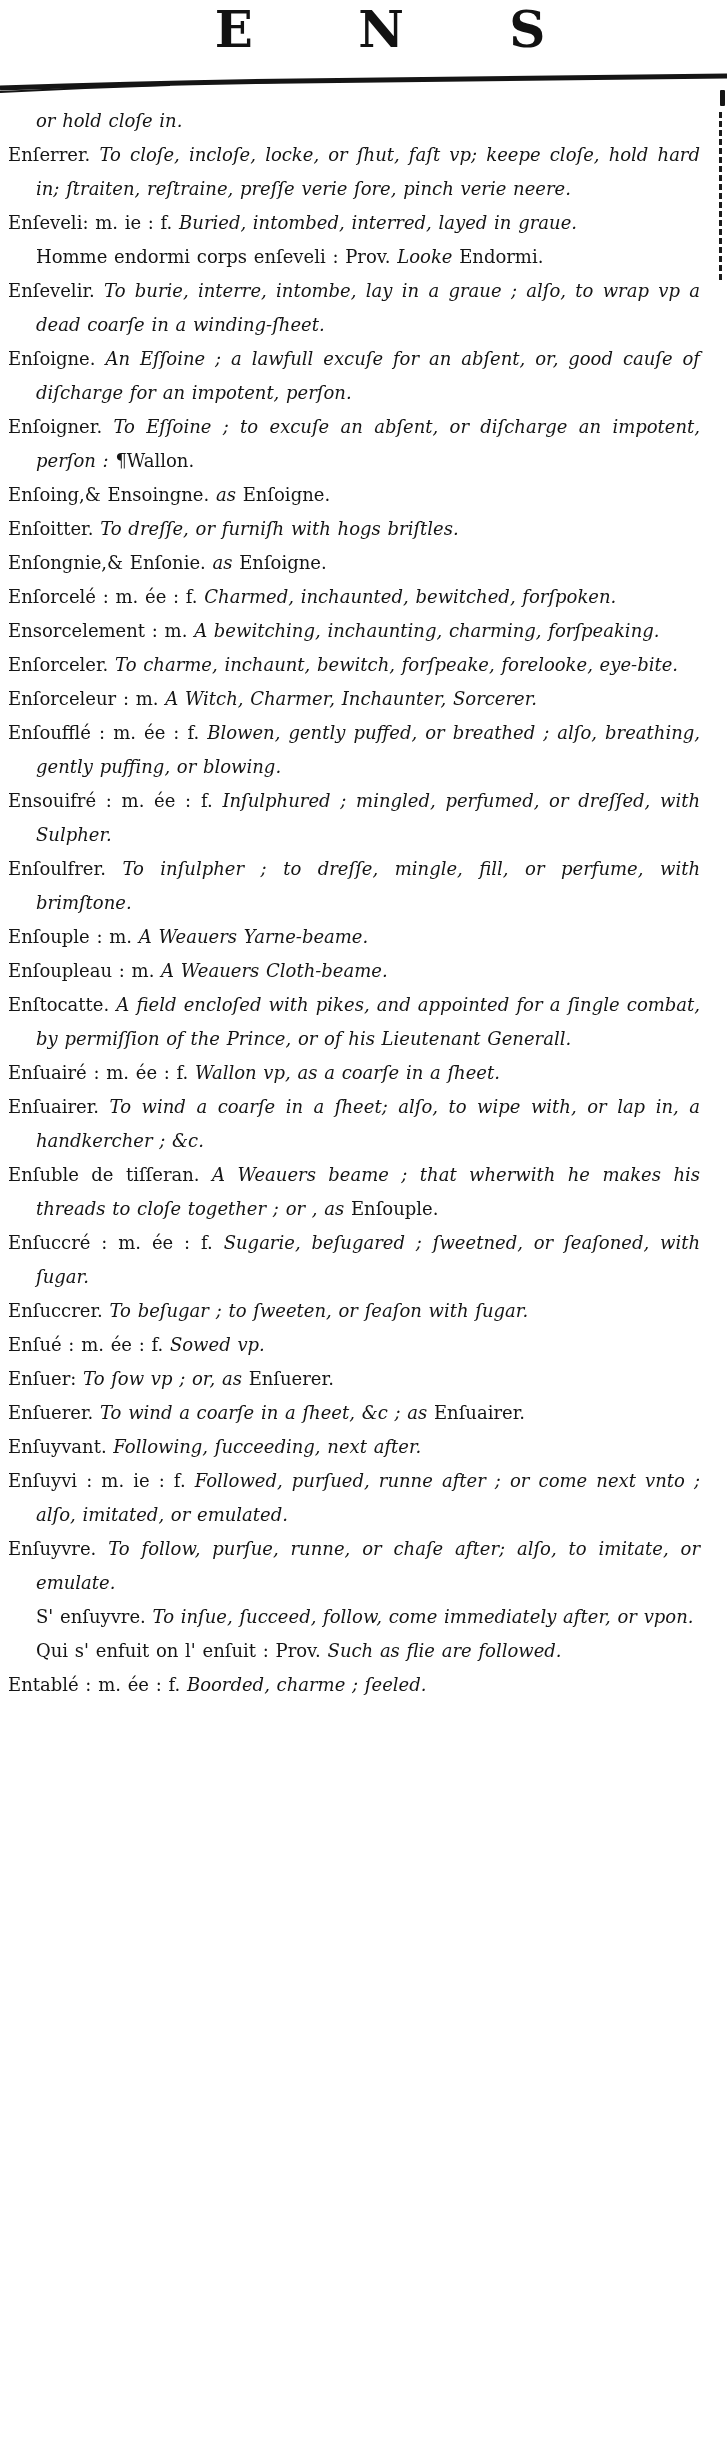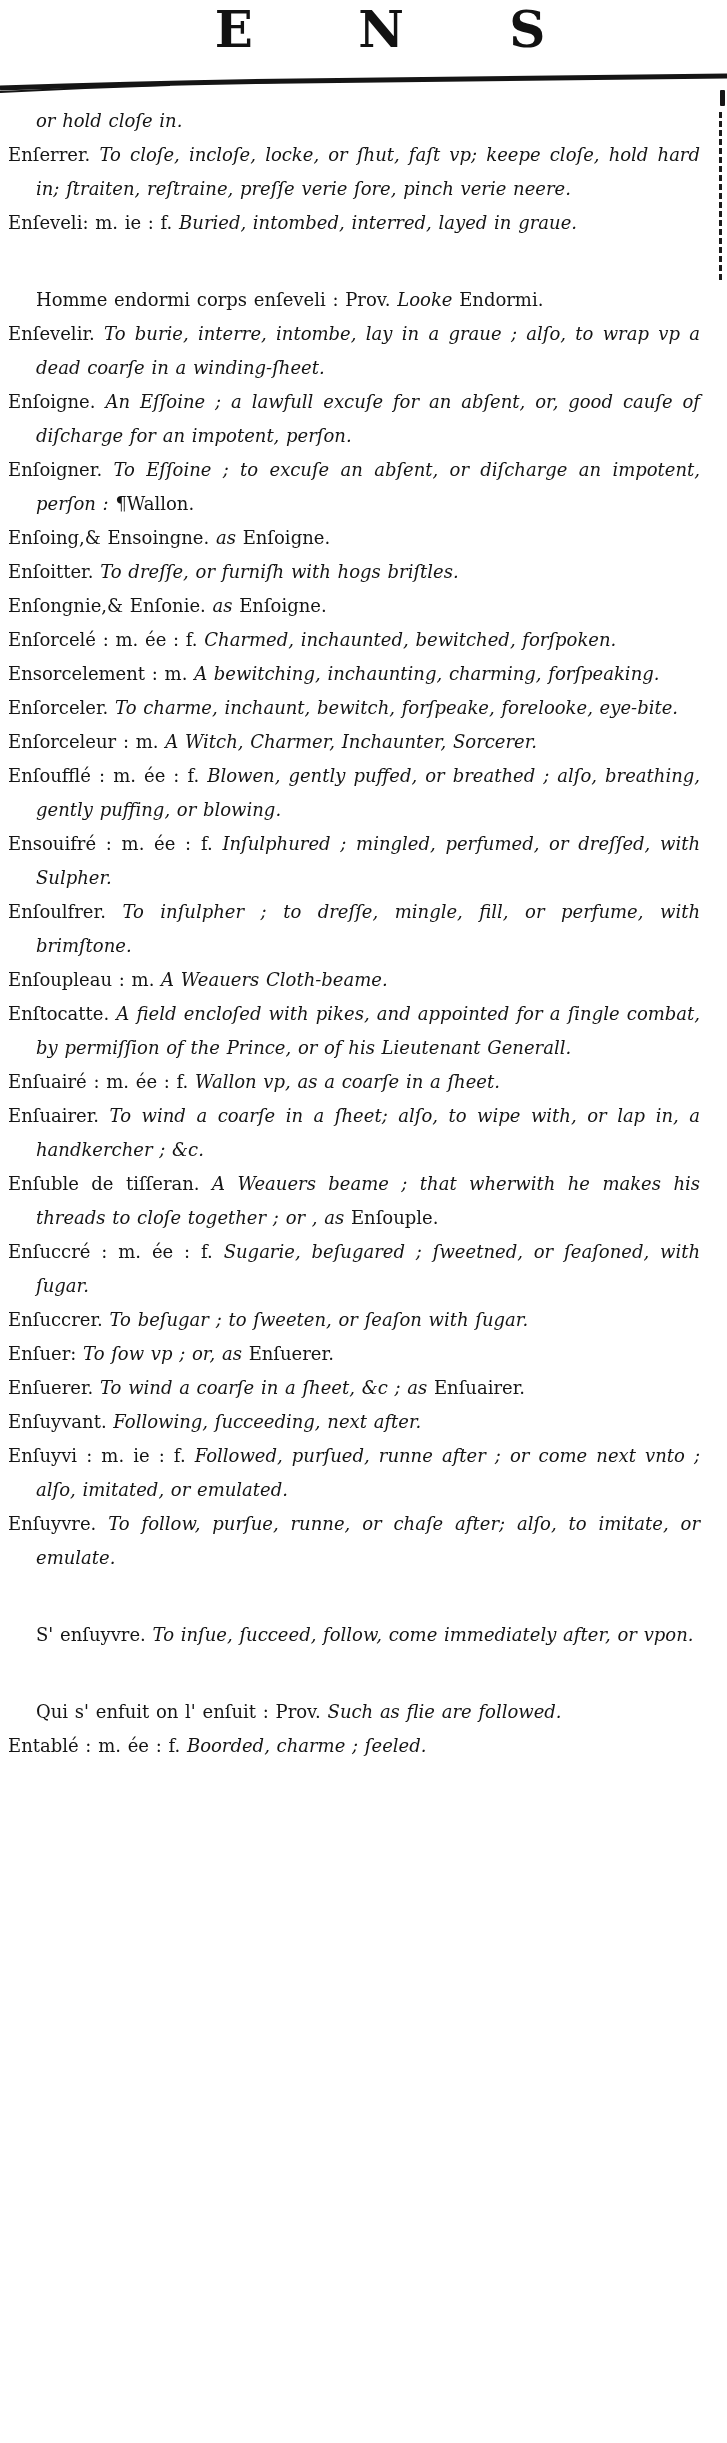--- a/index.html
+++ b/index.html
@@ -34,21 +34,21 @@
   }
   p.entry{
     margin:0;
     font-size:18px;
     line-height:34px;
     text-align:justify;
     word-spacing:1px;
   }
   p.hanging{padding-left:28px;text-indent:-28px;}
   p.cont{padding-left:28px;text-indent:0;}
-  p.sub{padding-left:28px;text-indent:0;margin-top:43px;}
+  p.sub{padding-left:28px;text-indent:0;}
   .roman{font-style:normal;}
   .italic{font-style:italic;}
   .edge-mark{
     position:absolute;
     top:90px;left:720px;
     width:5px;height:16px;
     background:#151515;
     border-radius:1px;
   }
   .column-divider-dashes{
@@ -85,27 +85,29 @@
       <p class="entry hanging"><span class="roman">Enſoing,&amp; Ensoingne. </span><span class="italic">as </span><span class="roman">Enſoigne.</span></p>
       <p class="entry hanging"><span class="roman">Enſoitter. </span><span class="italic">To dreſſe, or furniſh with hogs briſtles.</span></p>
       <p class="entry hanging"><span class="roman">Enſongnie,&amp; Enſonie. </span><span class="italic">as </span><span class="roman">Enſoigne.</span></p>
       <p class="entry hanging"><span class="roman">Enſorcelé : m. ée : f. </span><span class="italic">Charmed, inchaunted, bewitched, forſpoken.</span></p>
       <p class="entry hanging"><span class="roman">Ensorcelement : m. </span><span class="italic">A bewitching, inchaunting, charming, forſpeaking.</span></p>
       <p class="entry hanging"><span class="roman">Enſorceler. </span><span class="italic">To charme, inchaunt, bewitch, forſpeake, forelooke, eye-bite.</span></p>
       <p class="entry hanging"><span class="roman">Enſorceleur : m. </span><span class="italic">A Witch, Charmer, Inchaunter, Sorcerer.</span></p>
       <p class="entry hanging"><span class="roman">Enſoufflé : m. ée : f. </span><span class="italic">Blowen, gently puffed, or breathed ; alſo, breathing, gently puffing, or blowing.</span></p>
       <p class="entry hanging"><span class="roman">Ensouifré : m. ée : f. </span><span class="italic">Inſulphured ; mingled, perfumed, or dreſſed, with Sulpher.</span></p>
       <p class="entry hanging"><span class="roman">Enſoulfrer. </span><span class="italic">To inſulpher ; to dreſſe, mingle, fill, or perfume, with brimſtone.</span></p>
+      <p class="entry hanging"><span class="roman">Enſouple : m. </span><span class="italic">A Weauers Yarne-beame.</span></p>
       <p class="entry hanging"><span class="roman">Enſoupleau : m. </span><span class="italic">A Weauers Cloth-beame.</span></p>
       <p class="entry hanging"><span class="roman">Enſtocatte. </span><span class="italic">A field encloſed with pikes, and appointed for a ſingle combat, by permiſſion of the Prince, or of his Lieutenant Generall.</span></p>
       <p class="entry hanging"><span class="roman">Enſuairé : m. ée : f. </span><span class="italic">Wallon vp, as a coarſe in a ſheet.</span></p>
       <p class="entry hanging"><span class="roman">Enſuairer. </span><span class="italic">To wind a coarſe in a ſheet; alſo, to wipe with, or lap in, a handkercher ; &amp;c.</span></p>
       <p class="entry hanging"><span class="roman">Enſuble de tiſſeran. </span><span class="italic">A Weauers beame ; that wherwith he makes his threads to cloſe together ; or , as </span><span class="roman">Enſouple.</span></p>
       <p class="entry hanging"><span class="roman">Enſuccré : m. ée : f. </span><span class="italic">Sugarie, beſugared ; ſweetned, or ſeaſoned, with ſugar.</span></p>
       <p class="entry hanging"><span class="roman">Enſuccrer. </span><span class="italic">To beſugar ; to ſweeten, or ſeaſon with ſugar.</span></p>
+      <p class="entry hanging"><span class="roman">Enſué : m. ée : f. </span><span class="italic">Sowed vp.</span></p>
       <p class="entry hanging"><span class="roman">Enſuer: </span><span class="italic">To ſow vp ; or, as </span><span class="roman">Enſuerer.</span></p>
       <p class="entry hanging"><span class="roman">Enſuerer. </span><span class="italic">To wind a coarſe in a ſheet, &amp;c ; as </span><span class="roman">Enſuairer.</span></p>
       <p class="entry hanging"><span class="roman">Enſuyvant. </span><span class="italic">Following, ſucceeding, next after.</span></p>
       <p class="entry hanging"><span class="roman">Enſuyvi : m. ie : f. </span><span class="italic">Followed, purſued, runne after ; or come next vnto ; alſo, imitated, or emulated.</span></p>
       <p class="entry hanging"><span class="roman">Enſuyvre. </span><span class="italic">To follow, purſue, runne, or chaſe after; alſo, to imitate, or emulate.</span></p>
       <p class="entry sub"><span class="roman">S' enſuyvre. </span><span class="italic">To inſue, ſucceed, follow, come immediately after, or vpon.</span></p>
       <p class="entry sub"><span class="roman">Qui s' enfuit on l' enſuit : Prov. </span><span class="italic">Such as flie are followed.</span></p>
       <p class="entry hanging"><span class="roman">Entablé : m. ée : f. </span><span class="italic">Boorded, charme ; ſeeled.</span></p>
     </div>
 

